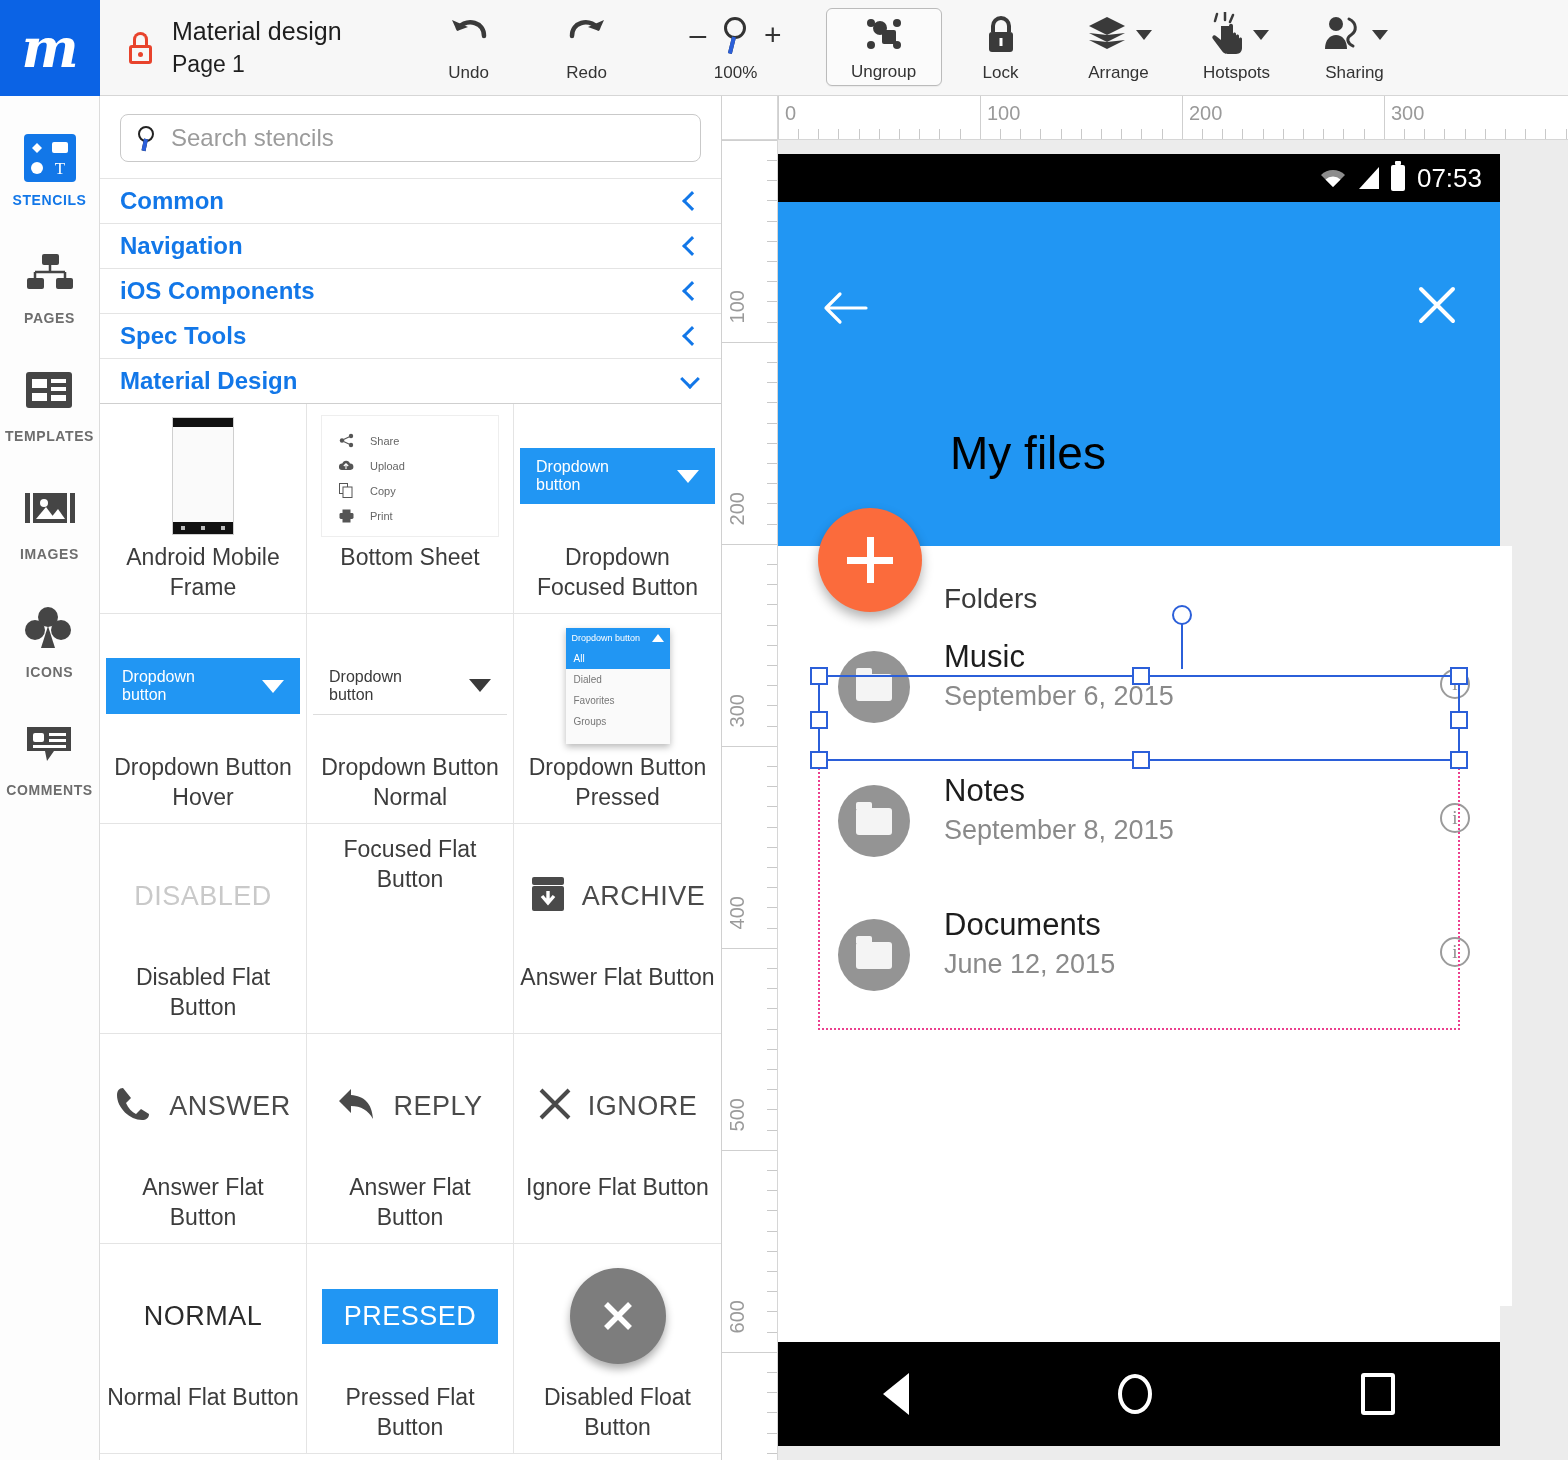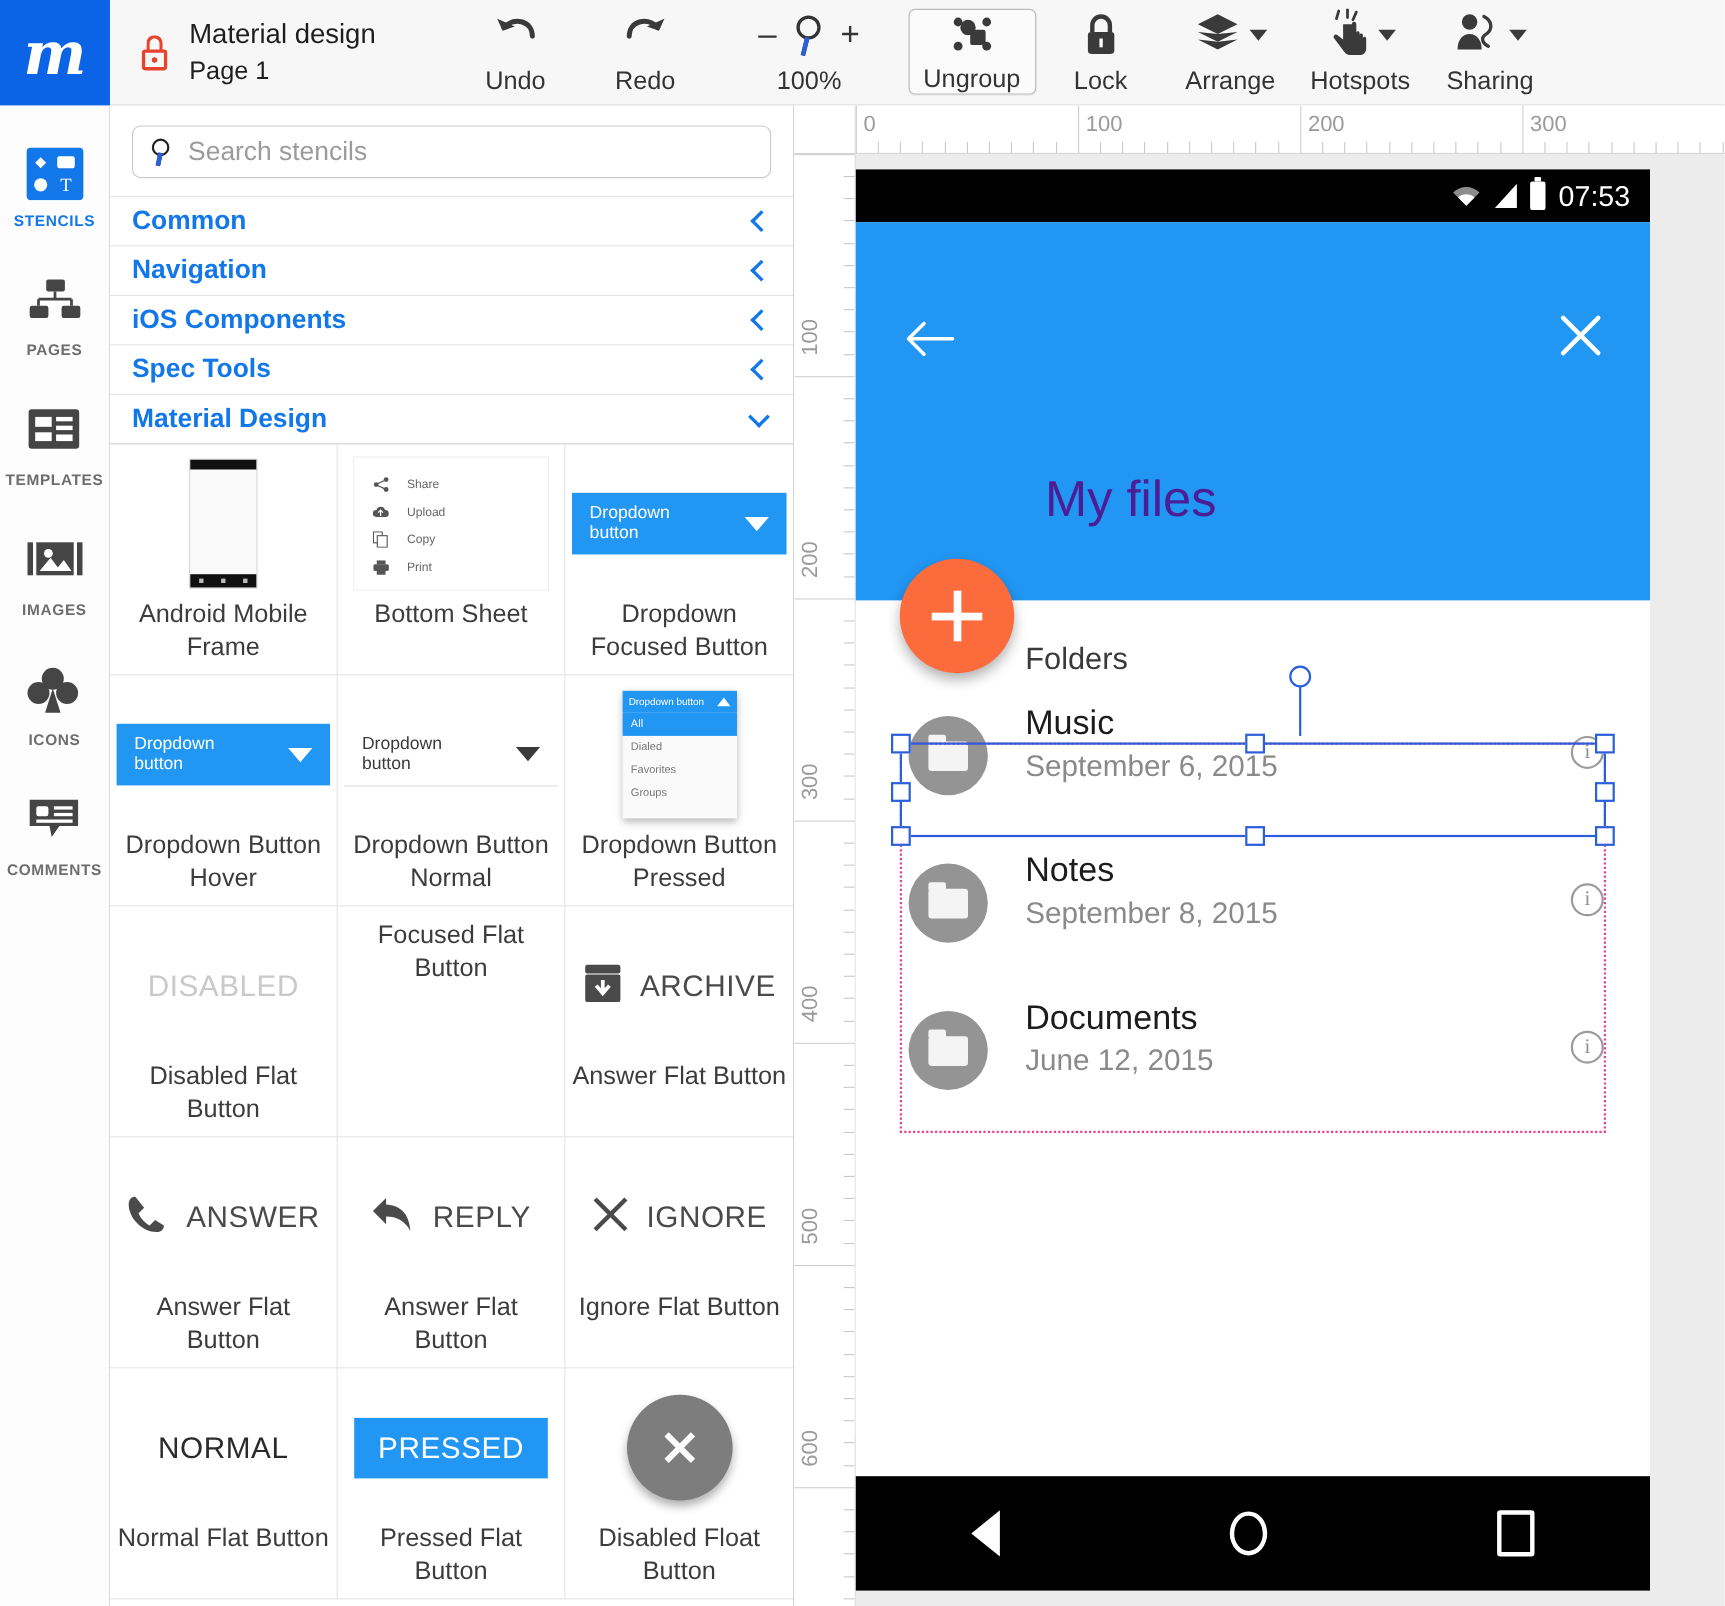--- a/index.html
+++ b/index.html
@@ -38,21 +38,21 @@
     background: #e8432c; border-radius: 50%;
   }
   #doc-title { font-size: 25px; color: #1e1e1e; line-height: 1.35; }
   #doc-page  { font-size: 23px; color: #1e1e1e; line-height: 1.35; }
 
   #toolbar-actions { display: flex; align-items: flex-start; margin-left: 68px; gap: 0; }
   .tb-item {
     width: 118px; height: 96px; display: flex; flex-direction: column;
     align-items: center; justify-content: center; gap: 6px; position: relative;
   }
-  .tb-item .tb-label { font-size: 23px; color: #333; }
+  .tb-item .tb-label { font-size: 17px; color: #333; }
   .tb-glyph { height: 44px; display: flex; align-items: center; justify-content: center; }
 
   #zoom-item { width: 180px; }
   #zoom-row { display: flex; align-items: center; gap: 12px; }
   .zoom-sign { font-size: 30px; color: #333; }
   .mag { width: 34px; height: 40px; position: relative; }
   .mag .ring {
     position: absolute; top: 2px; left: 6px; width: 22px; height: 22px;
     border: 3px solid #333; border-radius: 50%;
   }
@@ -206,31 +206,31 @@
   #statusbar { position: absolute; top: 0; left: 0; width: 722px; height: 48px; background: #000; display: flex; align-items: center; justify-content: flex-end; padding-right: 18px; gap: 12px; }
   #status-time { color: #fff; font-size: 26px; }
   .wifi-ico { width: 28px; height: 20px; position: relative; }
   .signal-ico { width: 0; height: 0; border-left: 20px solid transparent; border-bottom: 22px solid #fff; }
   .battery-ico { width: 14px; height: 26px; background: #fff; border-radius: 2px; position: relative; }
   .battery-ico::before { content:""; position:absolute; top:-4px; left:4px; width:6px; height:4px; background:#fff; border-radius:1px; }
 
   #appbar { position: absolute; top: 48px; left: 0; width: 722px; height: 344px; background: #2196f3; }
   #back-arrow { position: absolute; top: 86px; left: 44px; width: 46px; height: 40px; }
   #close-x { position: absolute; top: 82px; right: 42px; width: 42px; height: 42px; }
-  #appbar-title { position: absolute; left: 172px; top: 224px; color: #4c1d95; font-size: 46px; }
+  #appbar-title { position: absolute; left: 172px; top: 224px; color: #000000; font-size: 46px; }
 
   #fab {
     position: absolute; top: 354px; left: 40px; width: 104px; height: 104px;
     border-radius: 50%; background: #fb6b3c; display: flex; align-items: center;
     justify-content: center; box-shadow: 0 6px 12px rgba(0,0,0,.3); z-index: 5;
   }
   #fab .plus-h { position: absolute; width: 46px; height: 7px; background: #fff; }
   #fab .plus-v { position: absolute; width: 7px; height: 46px; background: #fff; }
 
-  #list-area { position: absolute; top: 392px; left: 0; width: 722px; height: 760px; background: #fff; text-align: center; }
+  #list-area { position: absolute; top: 392px; left: 12px; width: 722px; height: 760px; background: #fff; text-align: center; }
   #folders-label { position: absolute; top: 37px; left: 154px; font-size: 28px; color: #3a3a3a; }
   .file-row { position: absolute; left: 0; width: 722px; height: 134px; }
   .file-avatar { position: absolute; left: 48px; top: 16px; width: 72px; height: 72px; border-radius: 50%; background: #949494; display: flex; align-items: center; justify-content: center; }
   .folder-glyph { width: 36px; height: 27px; background: #f4f4f4; border-radius: 3px; position: relative; }
   .folder-glyph::before { content: ""; position: absolute; top: -6px; left: 0; width: 16px; height: 7px; background: #f4f4f4; border-radius: 2px 2px 0 0; }
   .file-name { position: absolute; left: 154px; top: 4px; font-size: 31px; color: #1c1c1c; }
   .file-date { position: absolute; left: 154px; top: 46px; font-size: 27px; color: #8a8a8a; }
   .info-ico { position: absolute; right: 42px; top: 34px; width: 30px; height: 30px; border: 2px solid #9b9b9b; border-radius: 50%; color: #8f8f8f; font-size: 19px; display:flex; align-items:center; justify-content:center; font-family: "Liberation Serif", serif; }
 
   #navbar { position: absolute; bottom: 0; left: 0; width: 722px; height: 104px; background: #000; display: flex; align-items: center; justify-content: space-around; }

